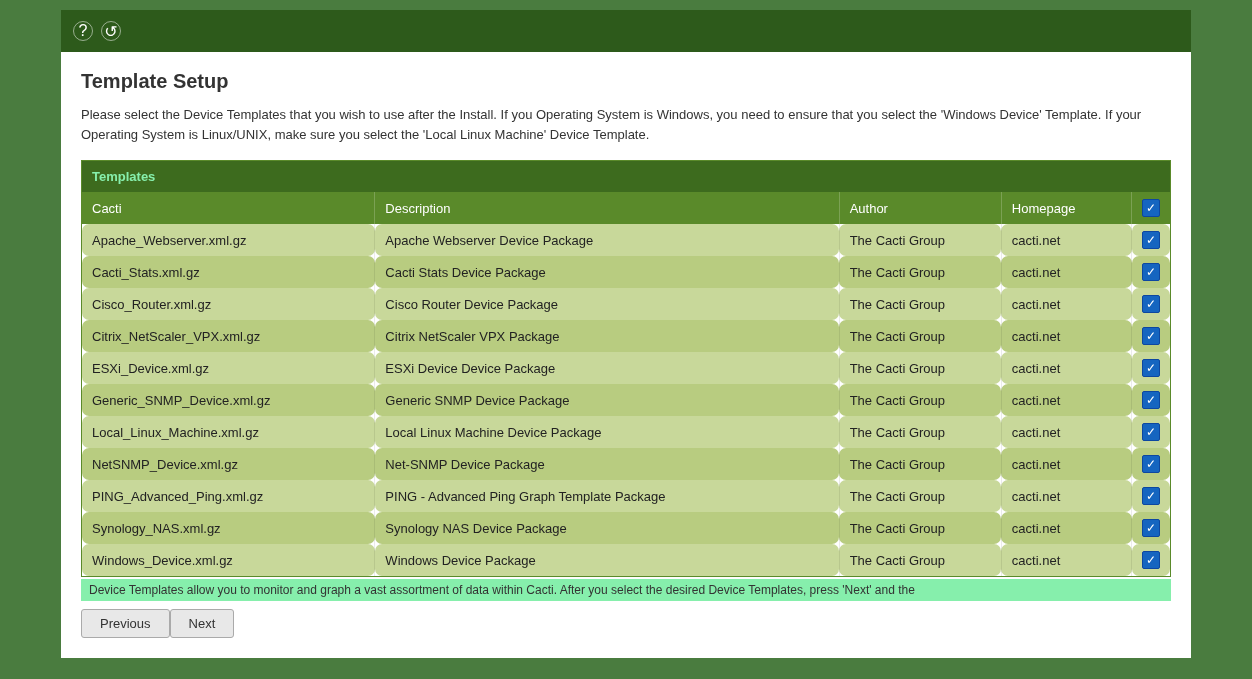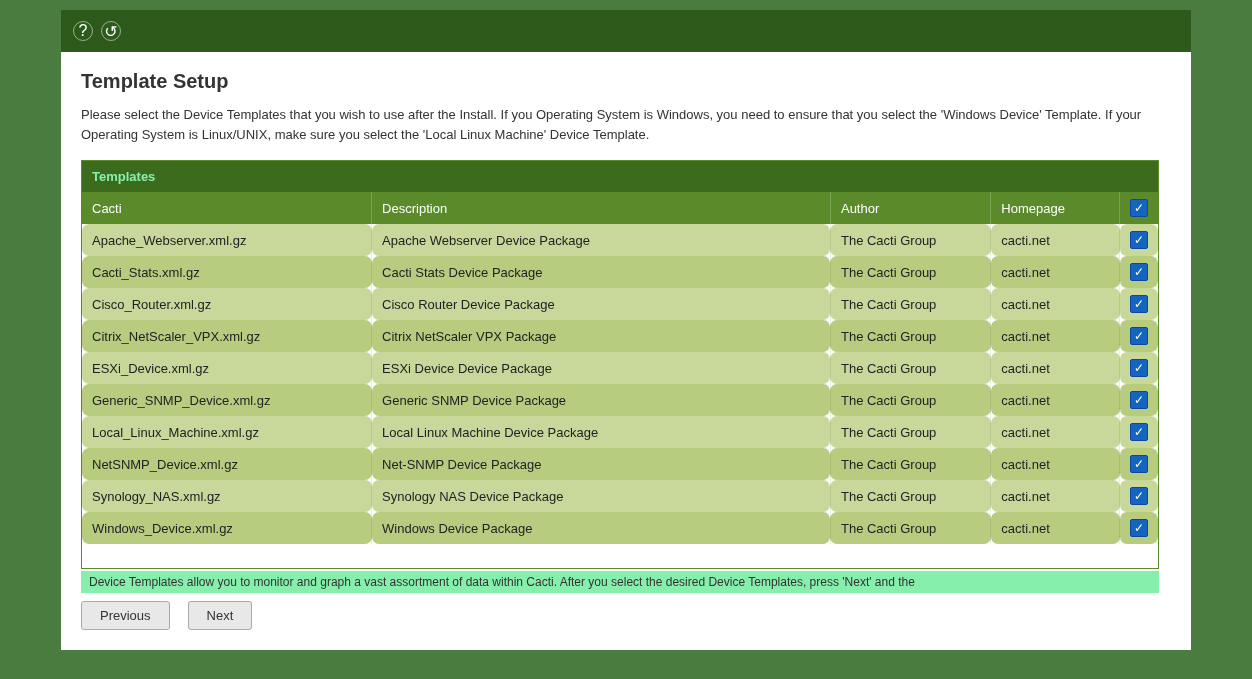--- a/index.html
+++ b/index.html
@@ -45,21 +45,21 @@
       cursor: pointer;
       width: 20px;
       height: 20px;
       display: flex;
       align-items: center;
       justify-content: center;
       border-radius: 50%;
       border: 1px solid rgba(255,255,255,0.5);
     }
     .content-area {
-      padding: 18px 32px 10px 20px;
+      padding: 18px 20px 10px 20px;
       flex: 1;
       display: flex;
       flex-direction: column;
     }
     .page-title {
       font-size: 20px;
       font-weight: bold;
       color: #333;
       margin-bottom: 12px;
     }
@@ -154,21 +154,21 @@
       border-top: none;
       overflow: hidden;
       max-height: 28px;
       background: #86efac;
       margin-top: 2px;
       padding: 4px 8px;
     }
     .button-bar {
       padding: 8px 0 10px 0;
       display: flex;
-      gap: 18px;
+      gap: 0;
     }
     .btn {
       padding: 6px 18px;
       font-size: 13px;
       cursor: pointer;
       border: 1px solid #aaa;
       border-radius: 3px;
       background: #e8e8e8;
       color: #333;
     }
@@ -254,20 +254,27 @@
               <td><div class="checkbox-checked">✓</div></td>
             </tr>
             <tr>
               <td>NetSNMP_Device.xml.gz</td>
               <td>Net-SNMP Device Package</td>
               <td>The Cacti Group</td>
               <td>cacti.net</td>
               <td><div class="checkbox-checked">✓</div></td>
             </tr>
             <tr>
+              <td>PING_Advanced_Ping.xml.gz</td>
+              <td>PING - Advanced Ping Graph Template Package</td>
+              <td>The Cacti Group</td>
+              <td>cacti.net</td>
+              <td><div class="checkbox-checked">✓</div></td>
+            </tr>
+            <tr>
               <td>Synology_NAS.xml.gz</td>
               <td>Synology NAS Device Package</td>
               <td>The Cacti Group</td>
               <td>cacti.net</td>
               <td><div class="checkbox-checked">✓</div></td>
             </tr>
             <tr>
               <td>Windows_Device.xml.gz</td>
               <td>Windows Device Package</td>
               <td>The Cacti Group</td>

